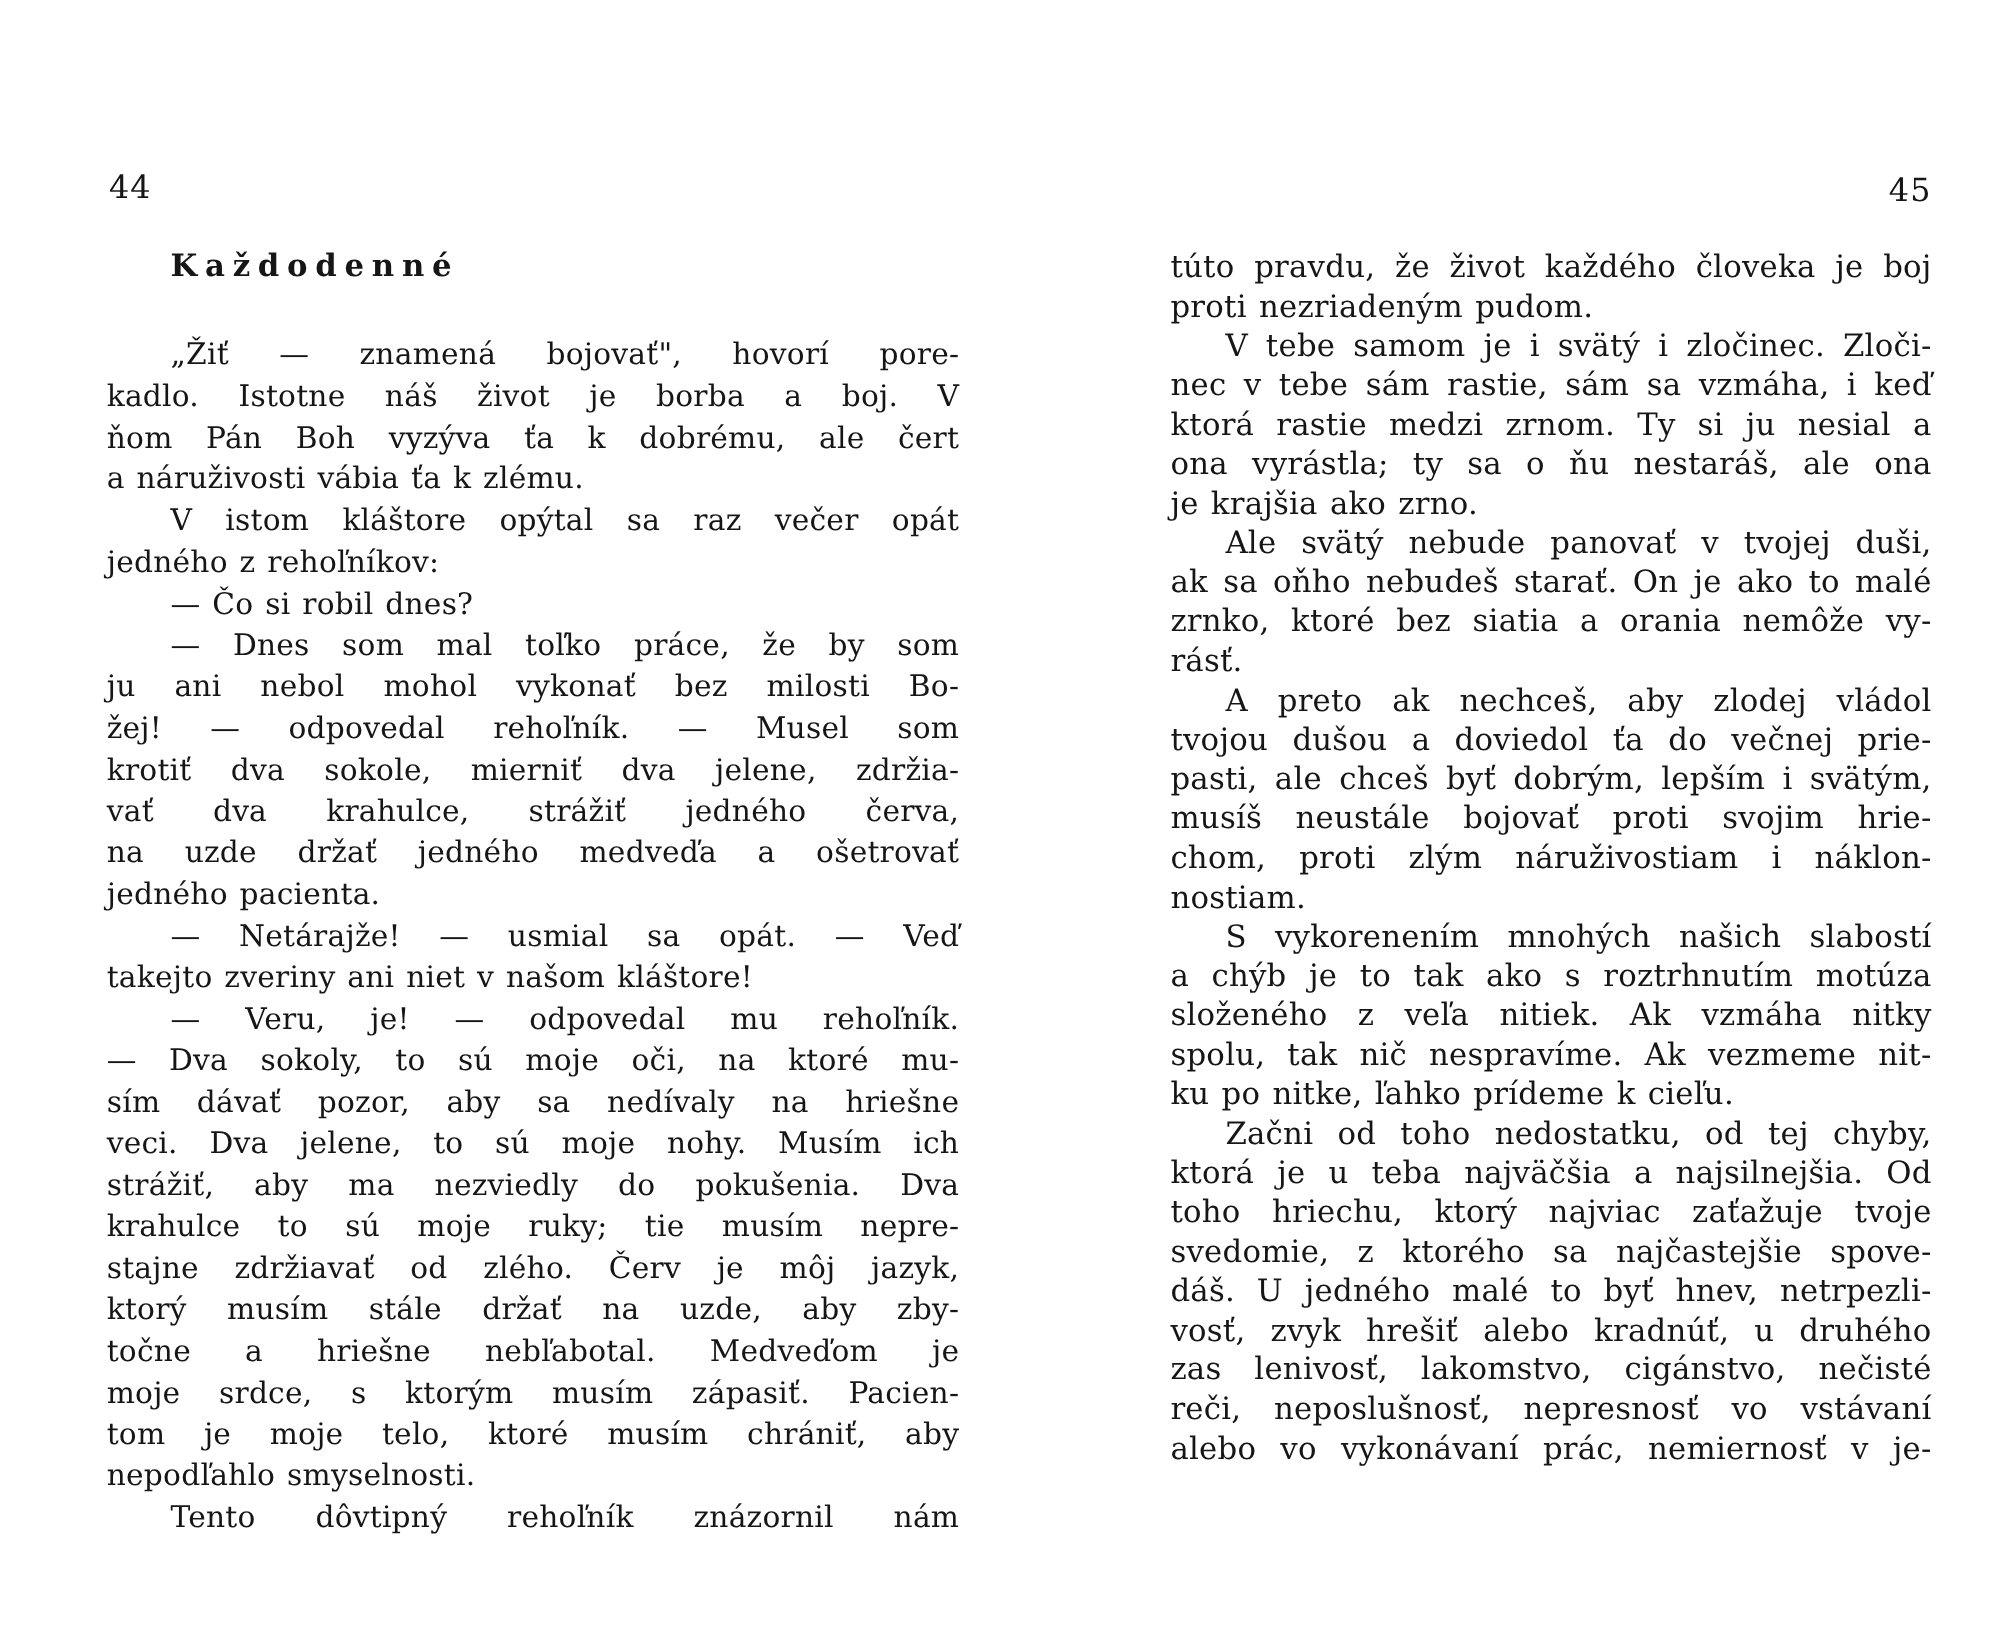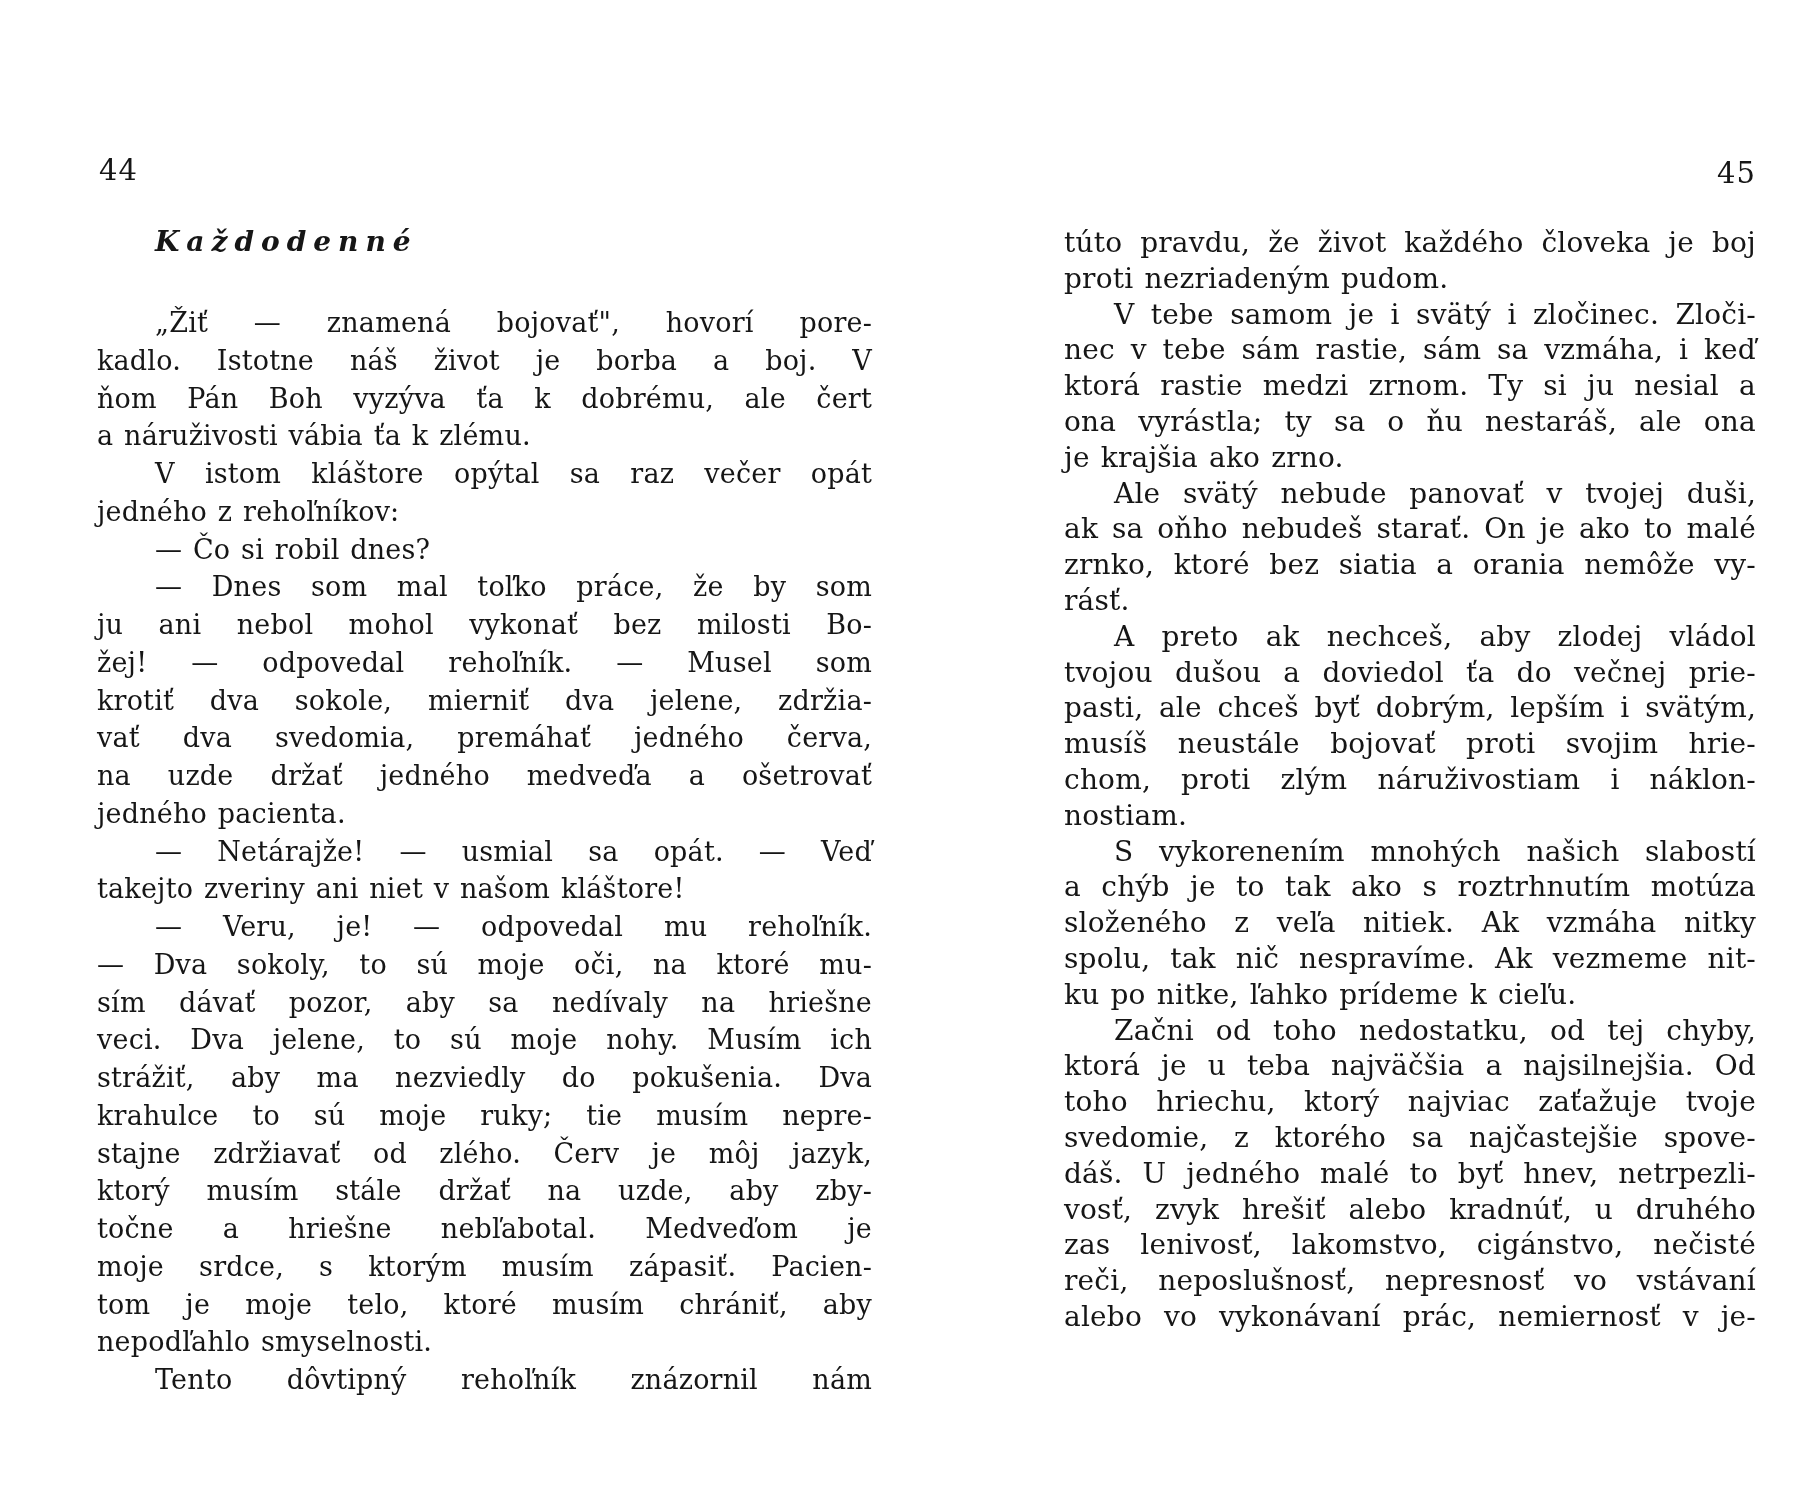--- a/index.html
+++ b/index.html
@@ -43,21 +43,21 @@
     left: 58px;
     top: 66px;
     margin: 0;
     font-size: 28px;
     font-weight: bold;
     letter-spacing: 7px;
     word-spacing: 9px;
     line-height: 42px;
     white-space: nowrap;
   }
-  .heading-line { display: block; font-style: italic; }
+  .heading-line { display: block; }
   .body-text {
     position: absolute;
     left: 0;
   }
   #left-body {
     top: 149px;      
     width: 775px;
   }
   #right-body {
     top: 67px;       
@@ -100,21 +100,21 @@
         <div class="line j">kadlo. Istotne náš život je borba a boj. V</div>
         <div class="line j">ňom Pán Boh vyzýva ťa k dobrému, ale čert</div>
         <div class="line">a náruživosti vábia ťa k zlému.</div>
         <div class="line j ind">V istom kláštore opýtal sa raz večer opát</div>
         <div class="line">jedného z rehoľníkov:</div>
         <div class="line ind">— Čo si robil dnes?</div>
         <div class="line j ind">— Dnes som mal toľko práce, že by som</div>
         <div class="line j">ju ani nebol mohol vykonať bez milosti Bo-</div>
         <div class="line j">žej! — odpovedal rehoľník. — Musel som</div>
         <div class="line j">krotiť dva sokole, mierniť dva jelene, zdržia-</div>
-        <div class="line j">vať dva svedomia, premáhať jedného červa,</div>
+        <div class="line j">vať dva krahulce, strážiť jedného červa,</div>
         <div class="line j">na uzde držať jedného medveďa a ošetrovať</div>
         <div class="line">jedného pacienta.</div>
         <div class="line j ind">— Netárajže! — usmial sa opát. — Veď</div>
         <div class="line">takejto zveriny ani niet v našom kláštore!</div>
         <div class="line j ind">— Veru, je! — odpovedal mu rehoľník.</div>
         <div class="line j">— Dva sokoly, to sú moje oči, na ktoré mu-</div>
         <div class="line j">sím dávať pozor, aby sa nedívaly na hriešne</div>
         <div class="line j">veci. Dva jelene, to sú moje nohy. Musím ich</div>
         <div class="line j">strážiť, aby ma nezviedly do pokušenia. Dva</div>
         <div class="line j">krahulce to sú moje ruky; tie musím nepre-</div>

